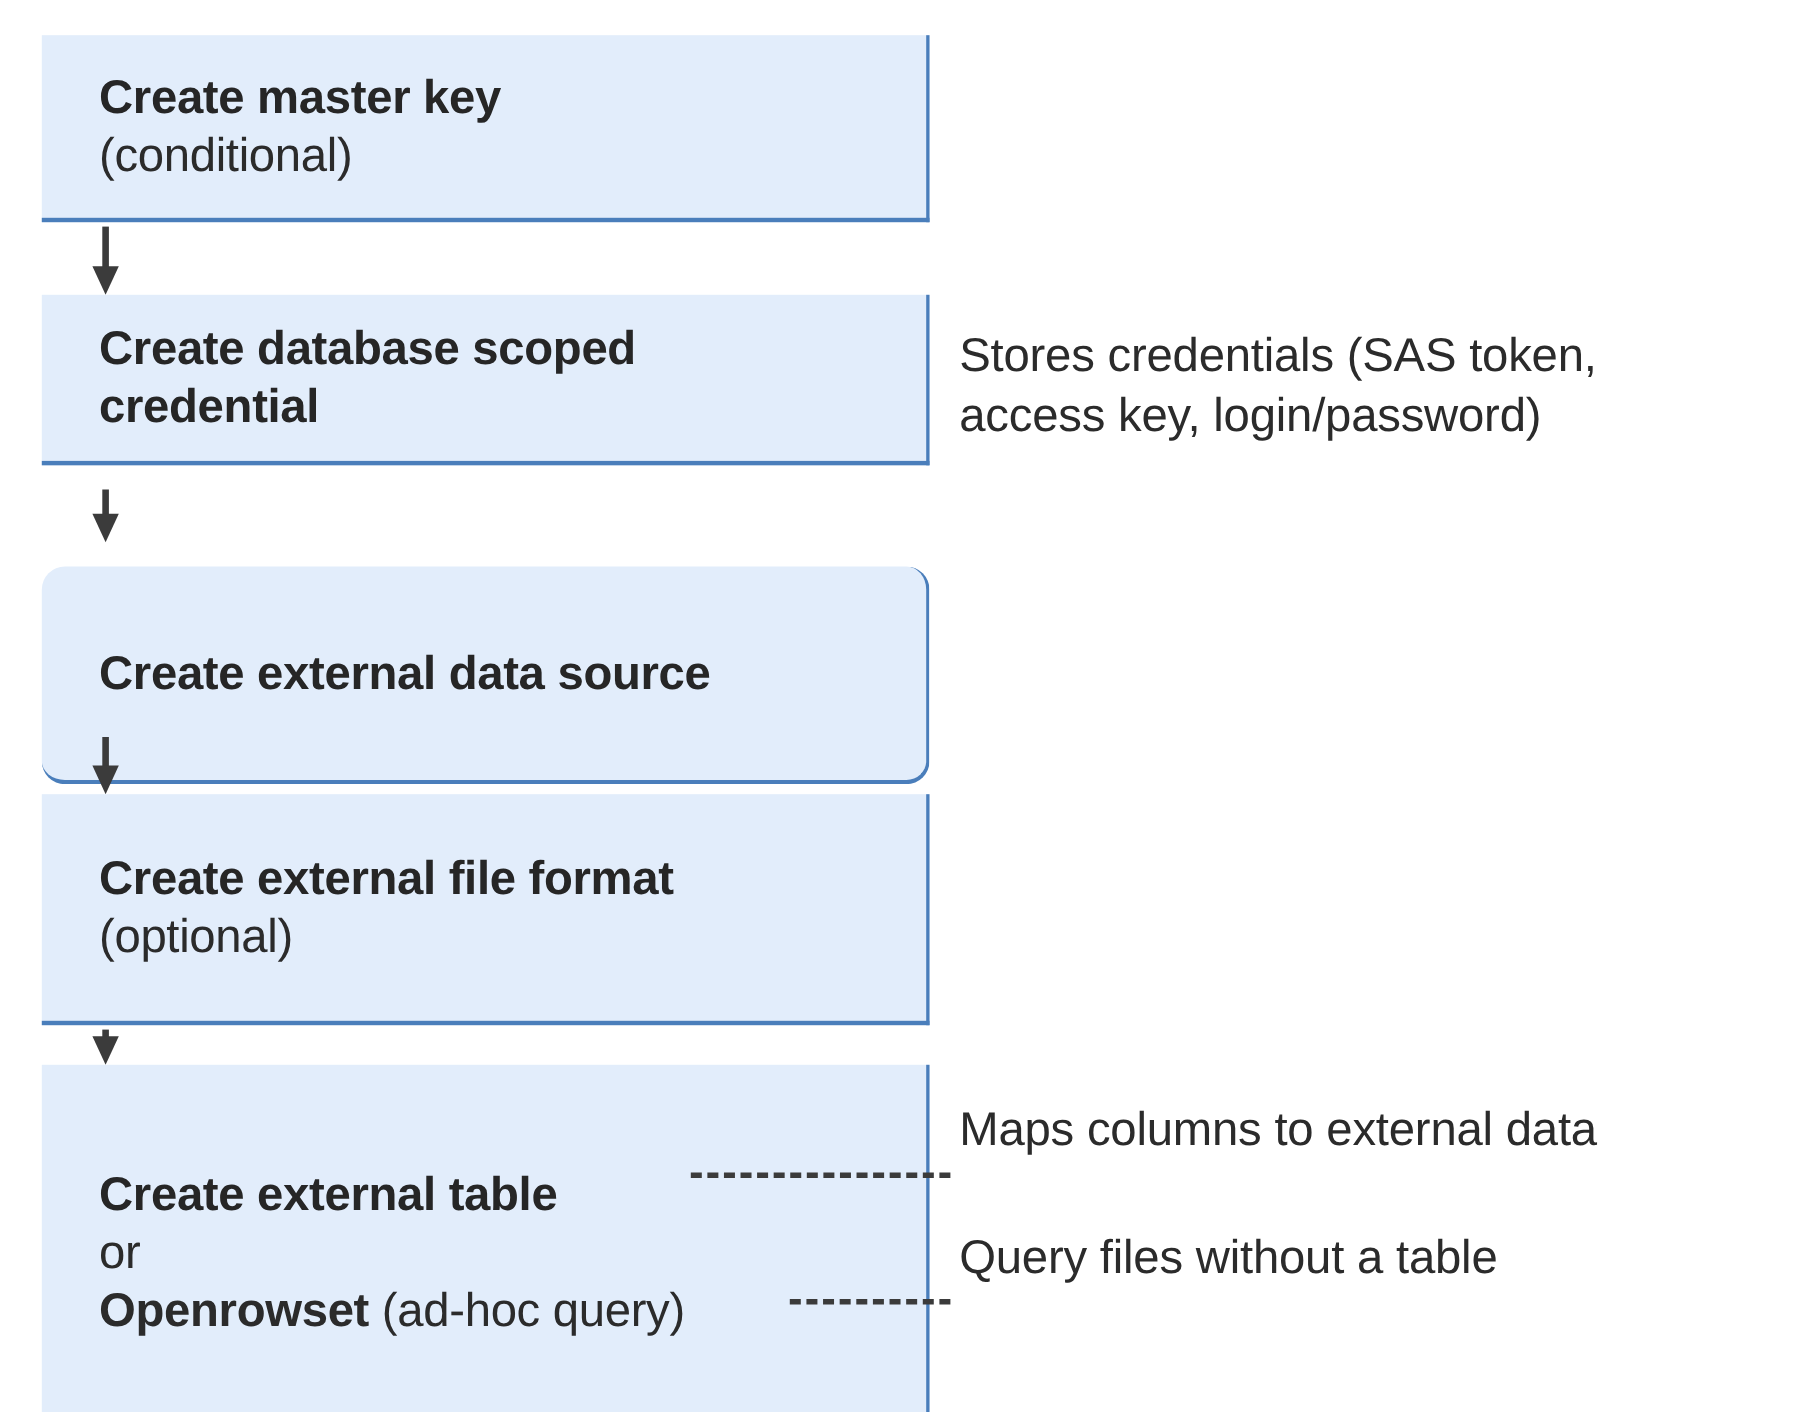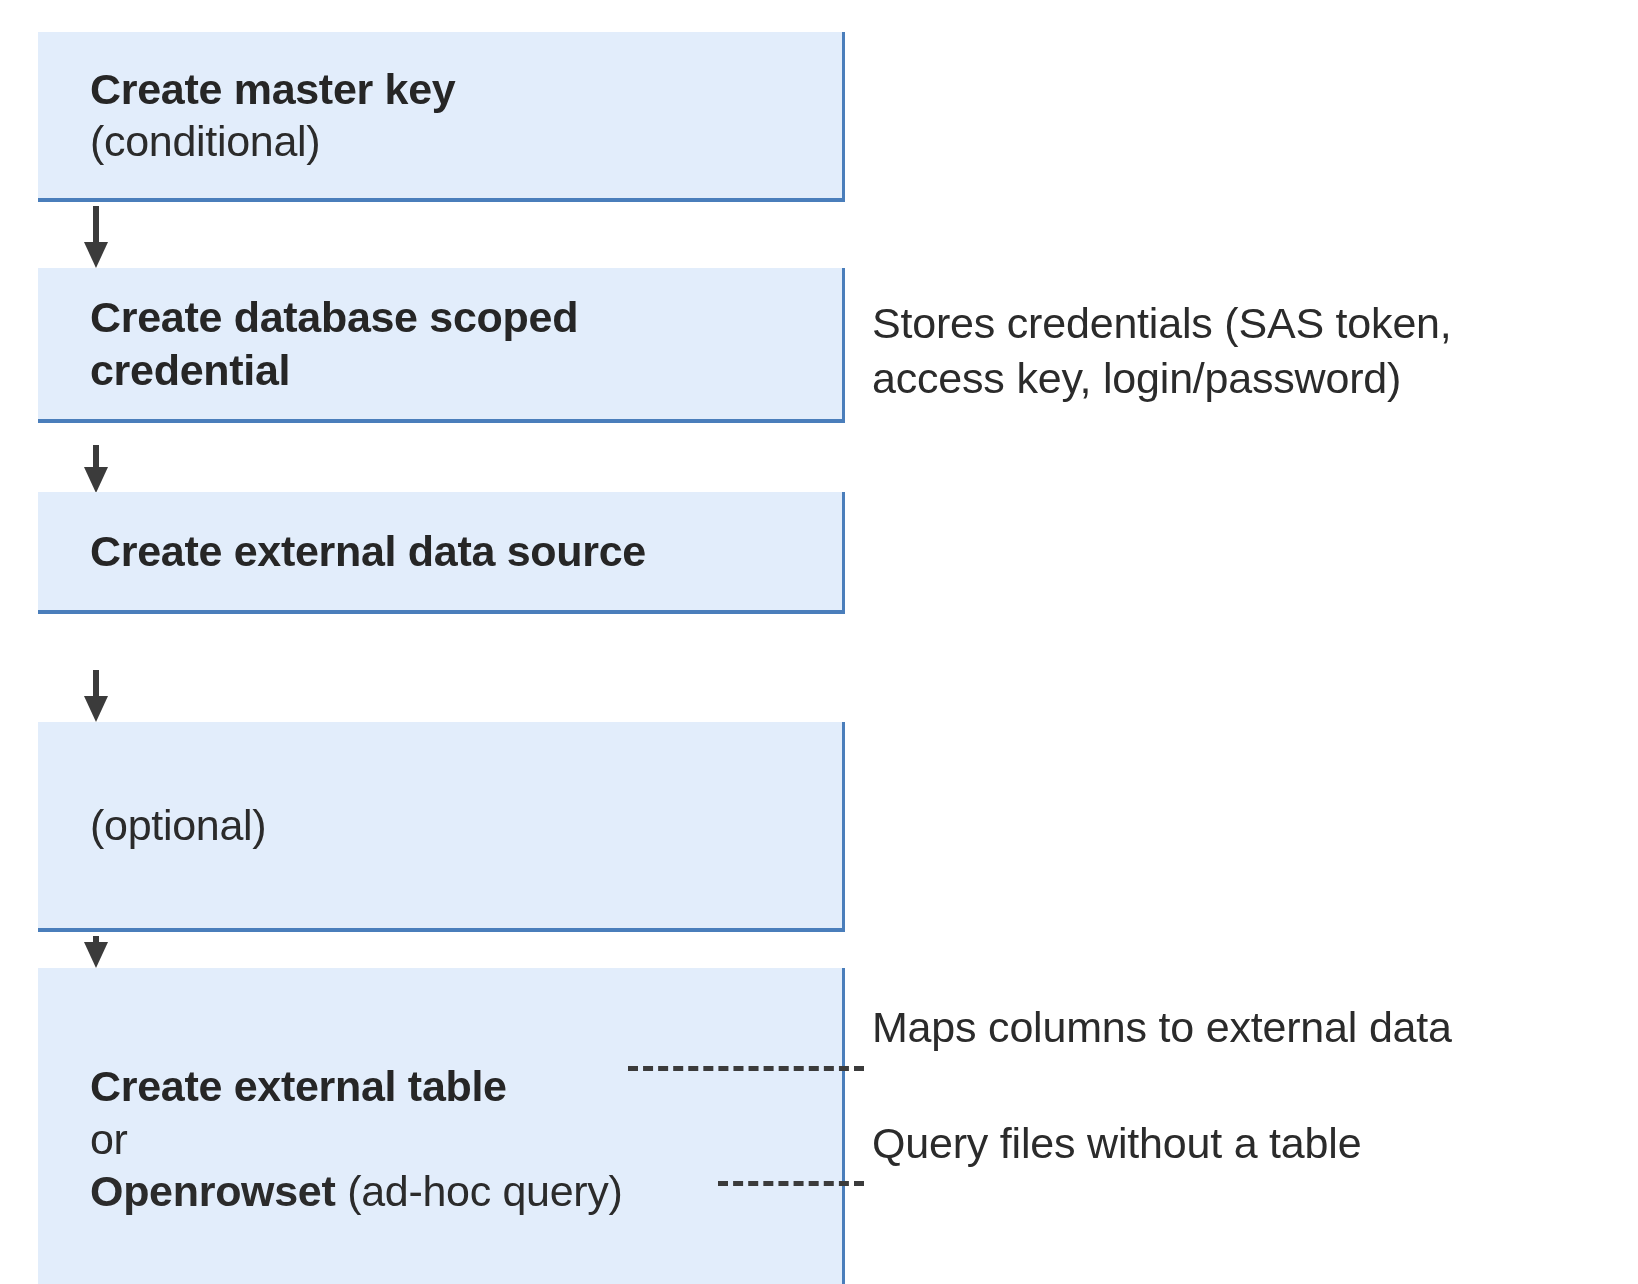--- a/index.html
+++ b/index.html
@@ -48,21 +48,21 @@
   .step-sub {
     font-weight: normal;
     font-size: 43px;
     line-height: 1.22;
     letter-spacing: -0.3px;
     color: #2b2b2b;
   }
 
   #box-1 { top: 32px;  height: 170px; }
   #box-2 { top: 268px; height: 155px; }
-  #box-3 { top: 492px; height: 122px; }
+  #box-3 { top: 515px; height: 198px; border-radius: 21px; }
   #box-4 { top: 722px; height: 210px; }
   #box-5 { top: 968px; height: 346px; }
 
   
   .arrow {
     position: absolute;
     left: 84px;
     width: 24px;
   }
   .arrow .shaft {
@@ -153,20 +153,21 @@
   <div class="step-box" id="box-3">
     <div class="step-title">Create external data source</div>
   </div>
 
   <div class="arrow" id="arrow-3">
     <div class="shaft"></div>
       <div class="head"></div>
   </div>
 
   <div class="step-box" id="box-4">
+    <div class="step-title">Create external file format</div>
     <div class="step-sub">(optional)</div>
   </div>
 
   <div class="arrow" id="arrow-4">
     <div class="shaft"></div>
       <div class="head"></div>
   </div>
 
   <div class="step-box" id="box-5">
     <div class="step-title">Create external table</div>

